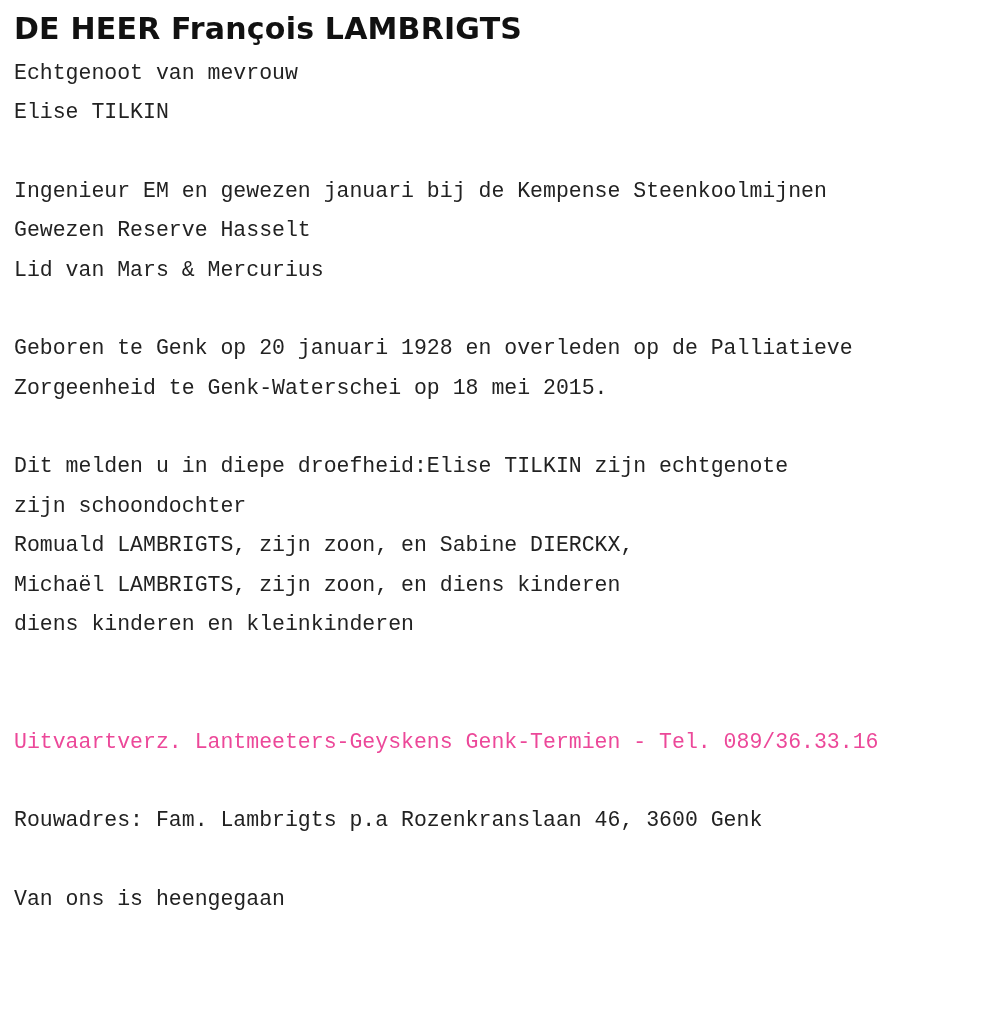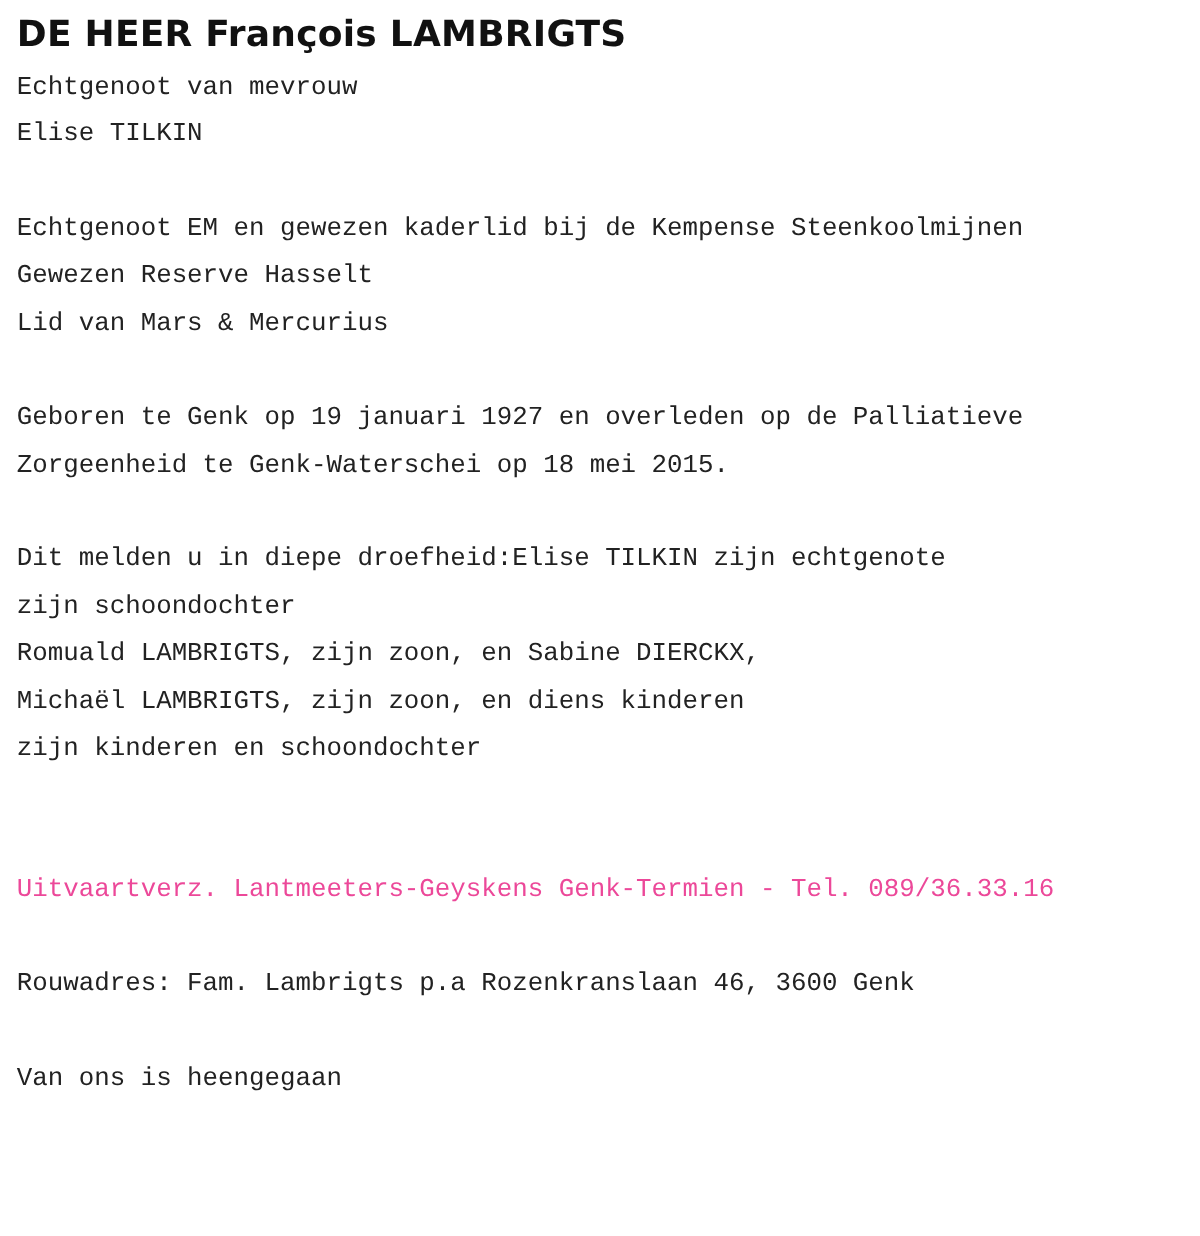--- a/index.html
+++ b/index.html
@@ -54,40 +54,40 @@
   <h1 class="title">DE HEER François LAMBRIGTS</h1>
 
   <div class="block">
     <div class="line">Echtgenoot van mevrouw</div>
     <div class="line">Elise TILKIN</div>
   </div>
 
   <div class="gap"></div>
 
   <div class="block">
-    <div class="line">Echtgenoot EM en gewezen kaderlid bij de Kempense Steenkoolmijnen</div>
+    <div class="line">Ingenieur EM en gewezen januari bij de Kempense Steenkoolmijnen</div>
     <div class="line">Gewezen Reserve Hasselt</div>
     <div class="line">Lid van Mars &amp; Mercurius</div>
   </div>
 
   <div class="gap"></div>
 
   <div class="block">
-    <div class="line">Geboren te Genk op 19 januari 1927 en overleden op de Palliatieve</div>
+    <div class="line">Geboren te Genk op 20 januari 1928 en overleden op de Palliatieve</div>
     <div class="line">Zorgeenheid te Genk-Waterschei op 18 mei 2015.</div>
   </div>
 
   <div class="gap"></div>
 
   <div class="block">
     <div class="line">Dit melden u in diepe droefheid:Elise TILKIN zijn echtgenote</div>
     <div class="line">zijn schoondochter</div>
     <div class="line">Romuald LAMBRIGTS, zijn zoon, en Sabine DIERCKX,</div>
     <div class="line">Michaël LAMBRIGTS, zijn zoon, en diens kinderen</div>
-    <div class="line">zijn kinderen en schoondochter</div>
+    <div class="line">diens kinderen en kleinkinderen</div>
   </div>
 
   <div class="gap"></div>
 
 
   <div class="gap"></div>
 
   <div class="line muted">Uitvaartverz. Lantmeeters-Geyskens Genk-Termien - Tel. 089/36.33.16</div>
 
   <div class="gap"></div>

